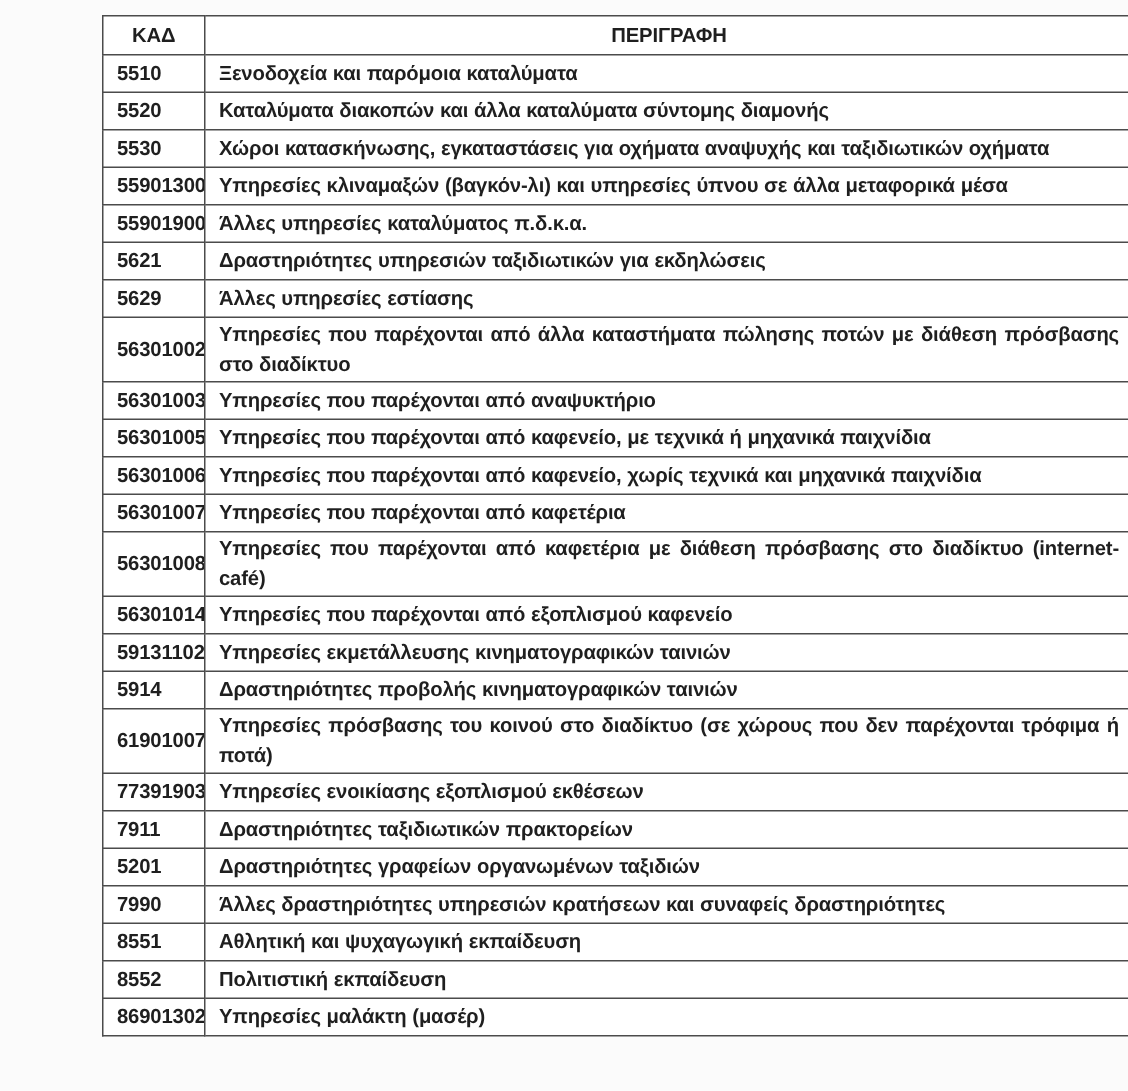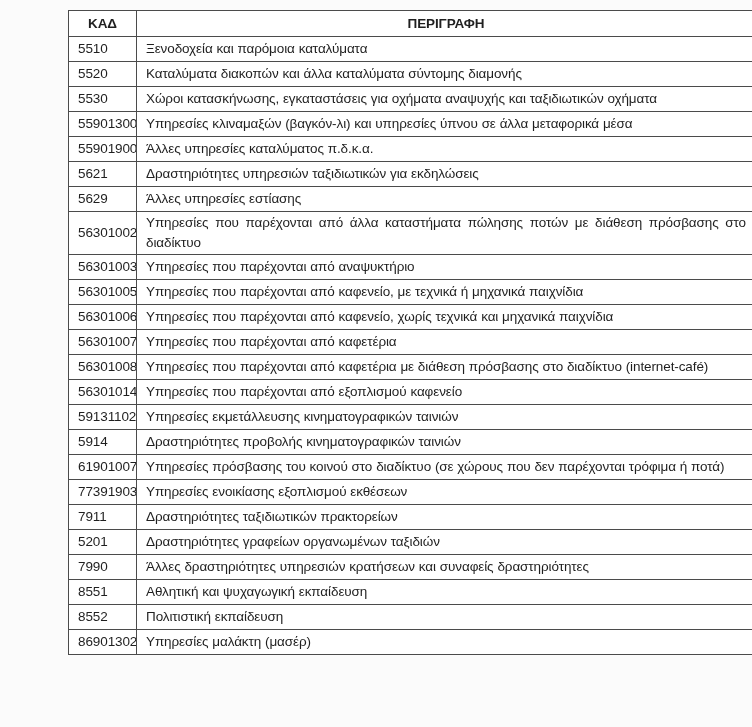--- a/index.html
+++ b/index.html
@@ -32,20 +32,21 @@
     border: 1.5px solid #4b4b4b;
     color: #1f1f1f;
     font-size: 13.5px;
     line-height: 20px;
     padding: 1px 9px;
     vertical-align: middle;
     background: #ffffff;
     letter-spacing: -0.1px;
     height: 22px;
     box-sizing: content-box;
+    font-weight: bold;
   }
   table.kad-table th {
     font-weight: bold;
     text-align: center;
     height: 23px;
   }
   td.code-cell {
     text-align: left;
     white-space: nowrap;
     overflow: hidden;

